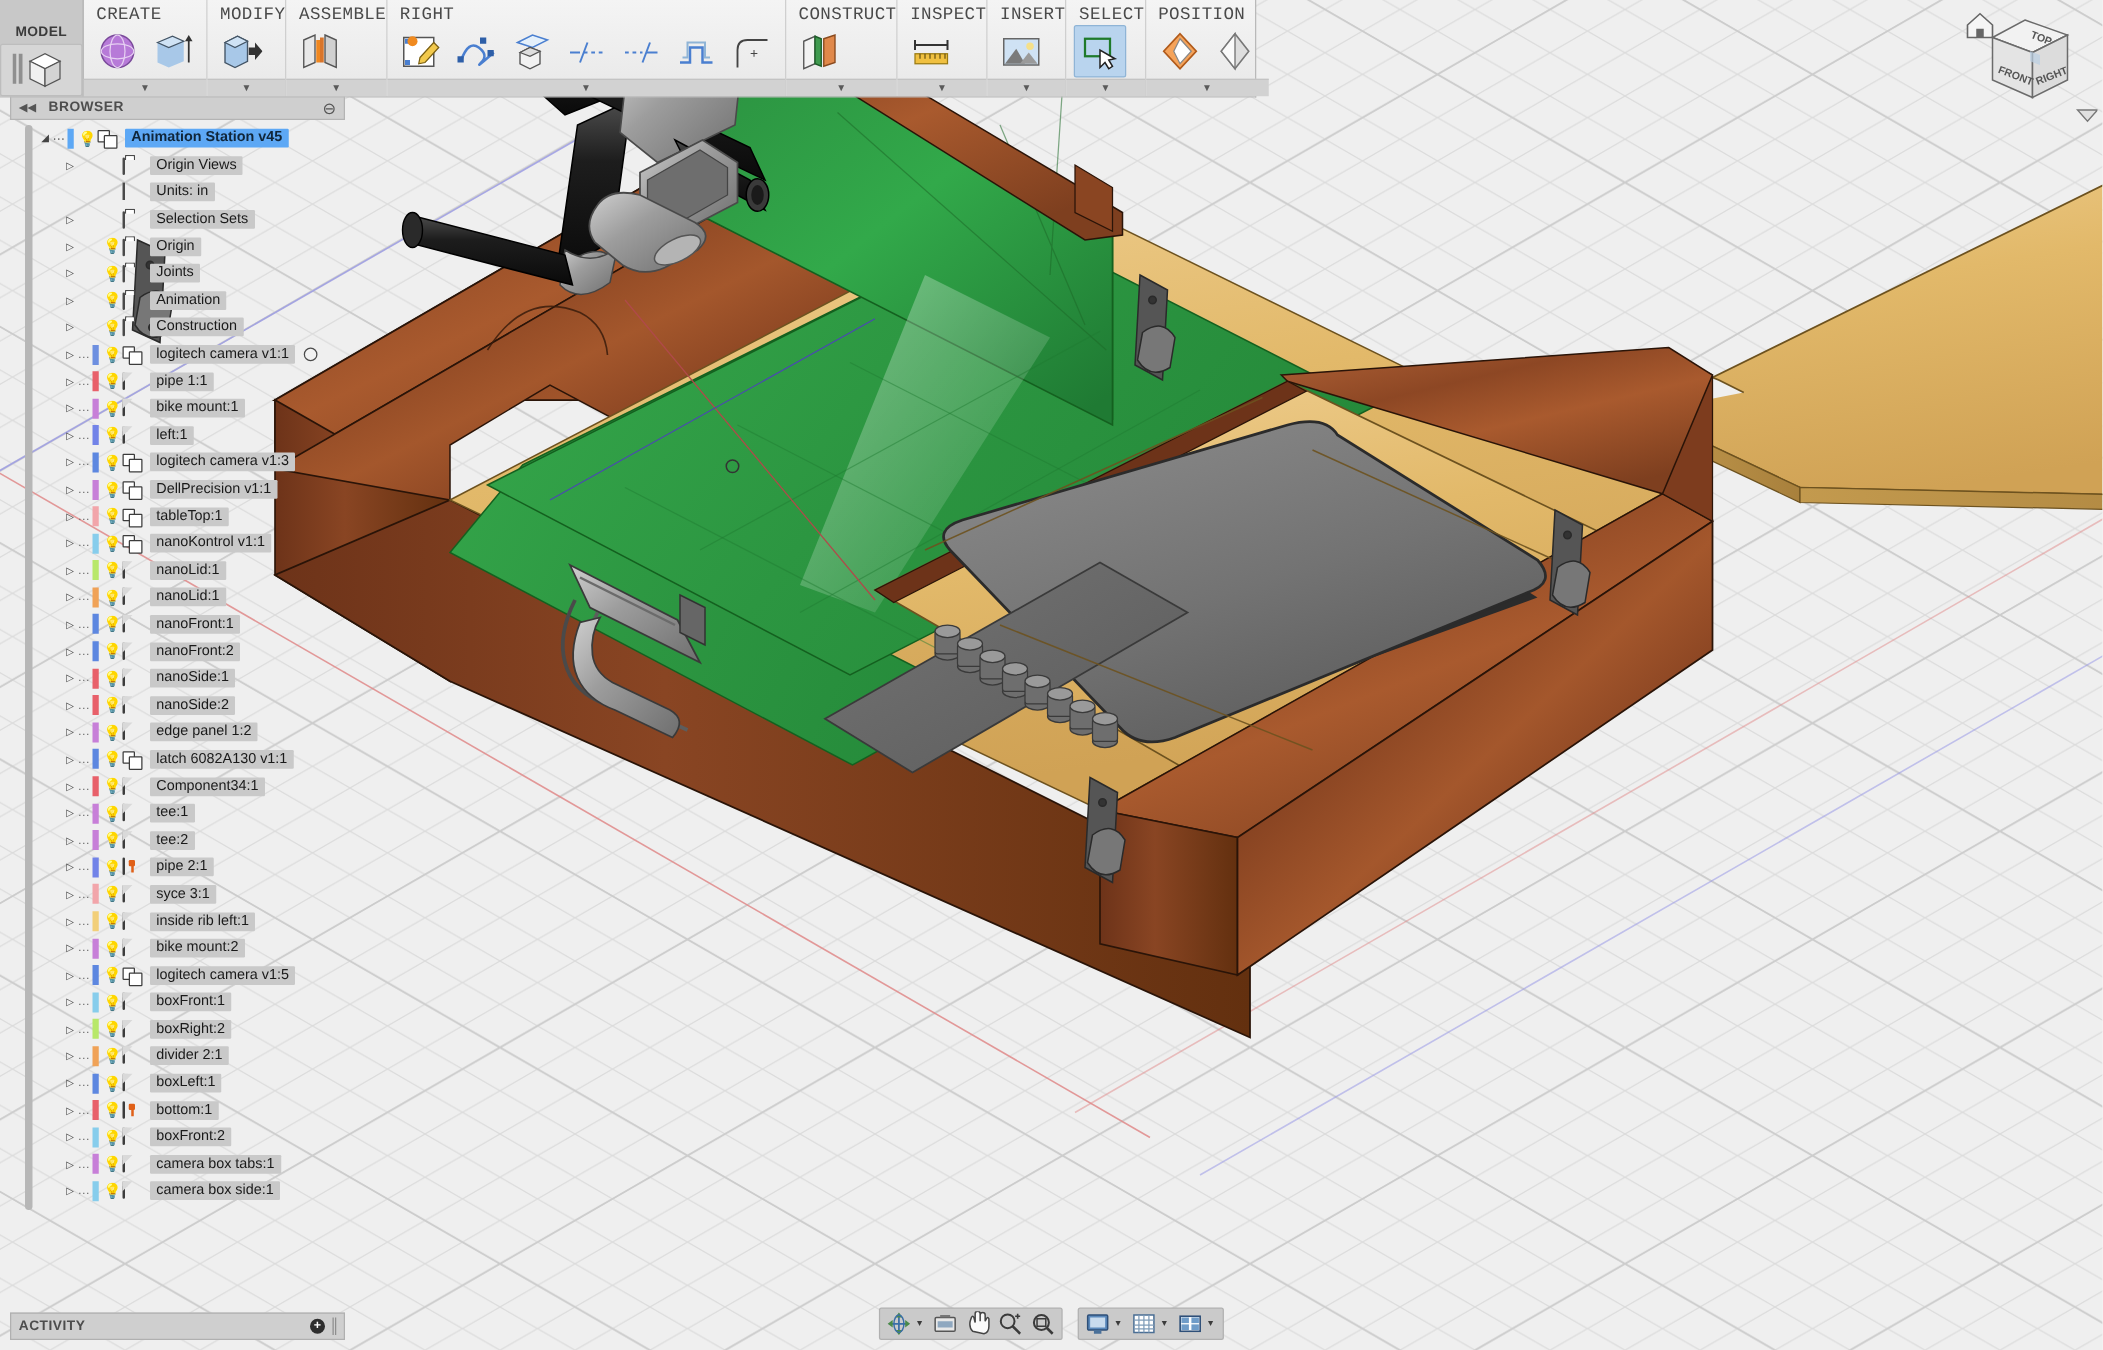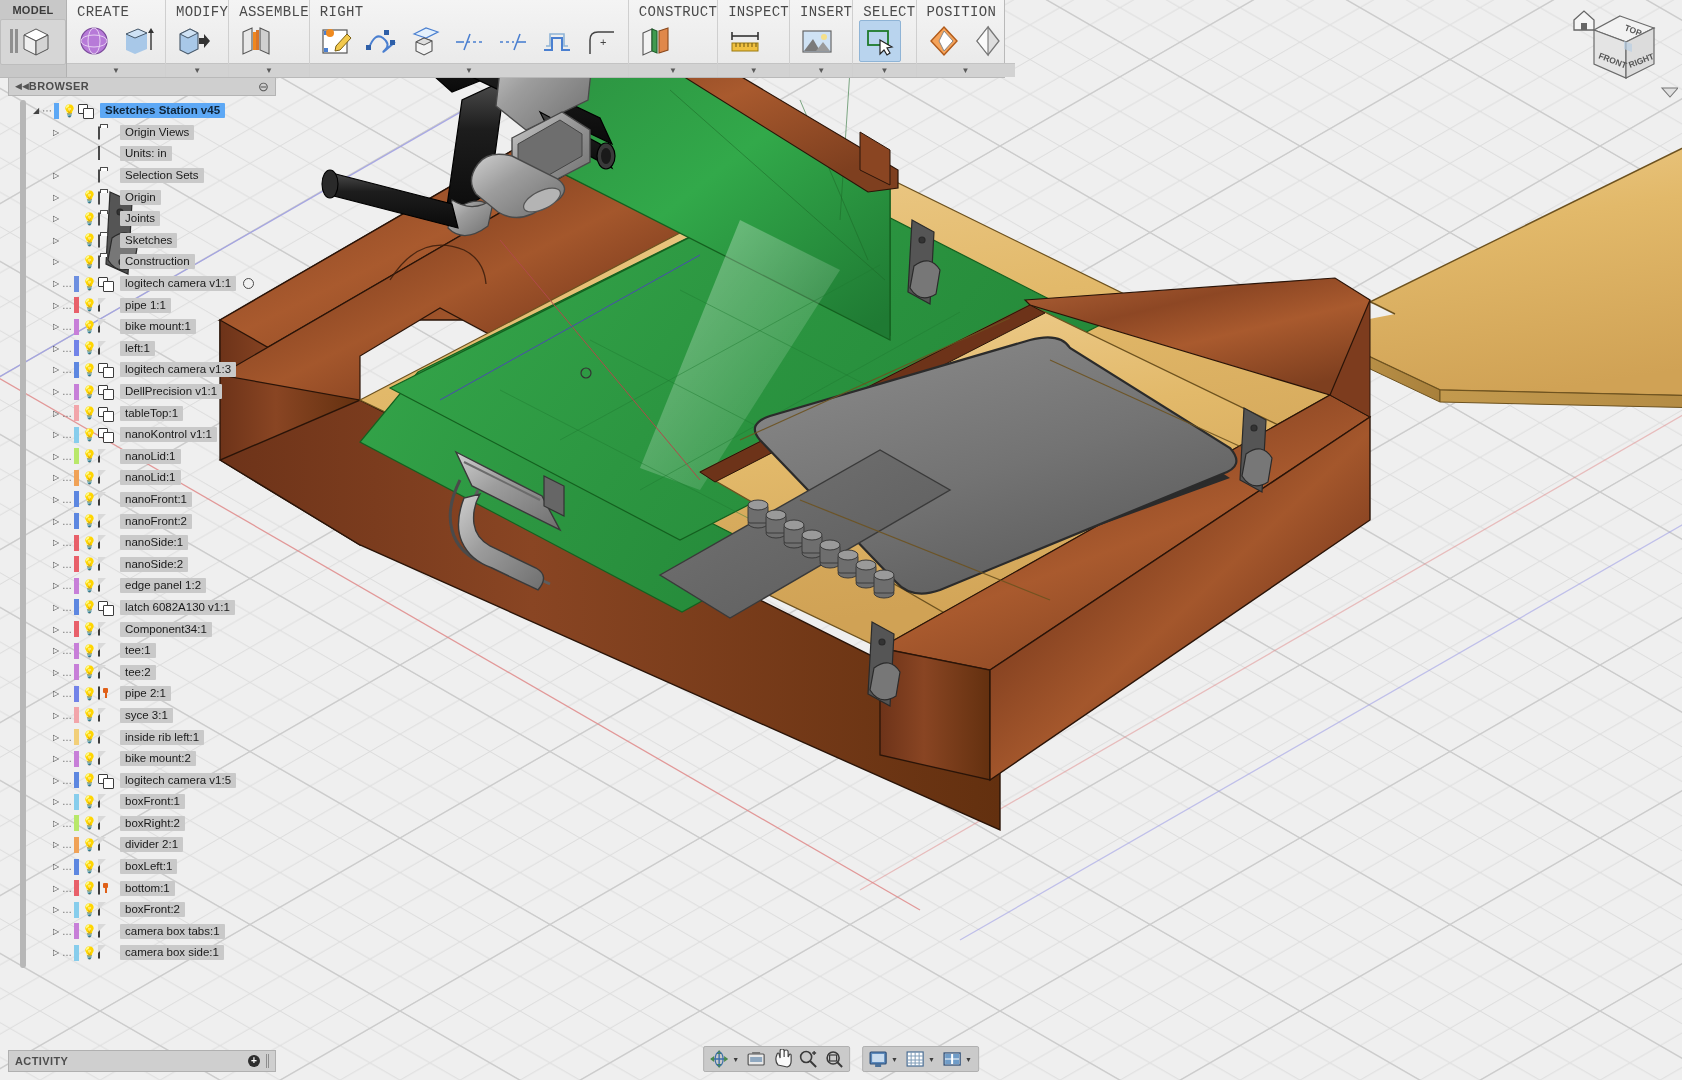--- a/index.html
+++ b/index.html
@@ -15,21 +15,21 @@
 
   
   #toolbar { position:absolute; left:0; top:0; height:78px; width:1005px;
     display:flex; align-items:stretch;
     background:linear-gradient(#f4f4f4,#e8e8e8);
     border-bottom:1px solid #b9b9b9; border-right:1px solid #b9b9b9;
     z-index:40; }
   .tb-tabwrap { width:82px; background:#c8c8c8; display:flex; flex-direction:column;
     align-items:center; border-right:1px solid #b2b2b2; }
   .tb-tabwrap .tabname { font-size:11px; font-weight:bold; color:#3b3b3b;
-    letter-spacing:.3px; margin-top:4px; }
+    letter-spacing:.3px; margin-top:20px; }
   .tb-tabbtn { margin-top:3px; width:66px; height:46px; background:#d6d6d6;
     border:1px solid #bdbdbd; border-radius:2px; display:flex;
     align-items:center; justify-content:center; }
 
   .tb-group { display:flex; flex-direction:column; border-right:1px solid #cfcfcf;
     position:relative; }
   .tb-group .glabel { font-size:14px; color:#4a4a4a; padding:4px 0 0 10px;
     letter-spacing:.3px; height:18px;font-family:Liberation Mono, monospace; }
   .tb-icons { display:flex; align-items:center; gap:2px; padding:0 6px;
     height:46px; }
@@ -39,21 +39,21 @@
   .tb-btn { width:42px; height:42px; display:flex; align-items:center;
     justify-content:center; border:1px solid transparent; border-radius:2px; }
   .tb-btn.sel { background:#b9d4ee; border-color:#8fb4d6; }
 
   
   #browser { position:absolute; left:8px; top:76px; width:268px; height:920px;
     z-index:30; font-size:11.5px; }
   #bhead { height:20px; background:#cfcfcf; border:1px solid #b4b4b4;
     display:flex; align-items:center; padding:0 6px; }
   #bhead .ttl { font-size:11px; color:#4d4d4d; letter-spacing:.4px;
-    margin-left:0; font-weight:600; }
+    margin-left:10px; font-weight:600; }
   .hicon { font-size:9px; color:#555; }
   .bhead-sp { flex:1; }
 
   #btree { position:relative; padding-top:4px; height:880px; }
   #bscroll { position:absolute; left:12px; top:4px; width:6px; height:868px;
     background:#b7b7b7; border-radius:3px; }
 
   .row { display:flex; align-items:center; height:21.6px; position:relative;
     padding-left:30px; }
   .row .tri { width:12px; font-size:8px; color:#444; text-align:center; }
@@ -638,21 +638,21 @@
       <div id="bscroll"></div>
 
       <div class="row root sel">
         <span class="tri">◢</span>
         <span class="dots">⋯</span>
         <span class="cbar" style="background:#5da8f5"></span>
         <span class="bulb">💡</span>
         <span class="nodeicon">
           <span class="gl-comp"></span>
         </span>
-        <span class="lbl">Sketches Station v45</span>
+        <span class="lbl">Animation Station v45</span>
       </div>
 
       <div id="tree-items">
           <div class="row indent1">
             <span class="tri">▷</span>
             <span class="dots"></span>
             <span class="cbar" style="background: transparent;"></span>
             <span class="bulb"></span>
             <span class="nodeicon"><span class="gl-folder"></span></span>
             <span class="lbl">Origin Views</span>
@@ -688,21 +688,21 @@
             <span class="bulb">💡</span>
             <span class="nodeicon"><span class="gl-folder"></span></span>
             <span class="lbl">Joints</span>
           </div>
           <div class="row indent1">
             <span class="tri">▷</span>
             <span class="dots"></span>
             <span class="cbar" style="background: transparent;"></span>
             <span class="bulb">💡</span>
             <span class="nodeicon"><span class="gl-folder"></span></span>
-            <span class="lbl">Sketches</span>
+            <span class="lbl">Animation</span>
           </div>
           <div class="row indent1">
             <span class="tri">▷</span>
             <span class="dots"></span>
             <span class="cbar" style="background: transparent;"></span>
             <span class="bulb">💡</span>
             <span class="nodeicon"><span class="gl-folder"></span></span>
             <span class="lbl">Construction</span>
           </div>
           <div class="row indent1">

